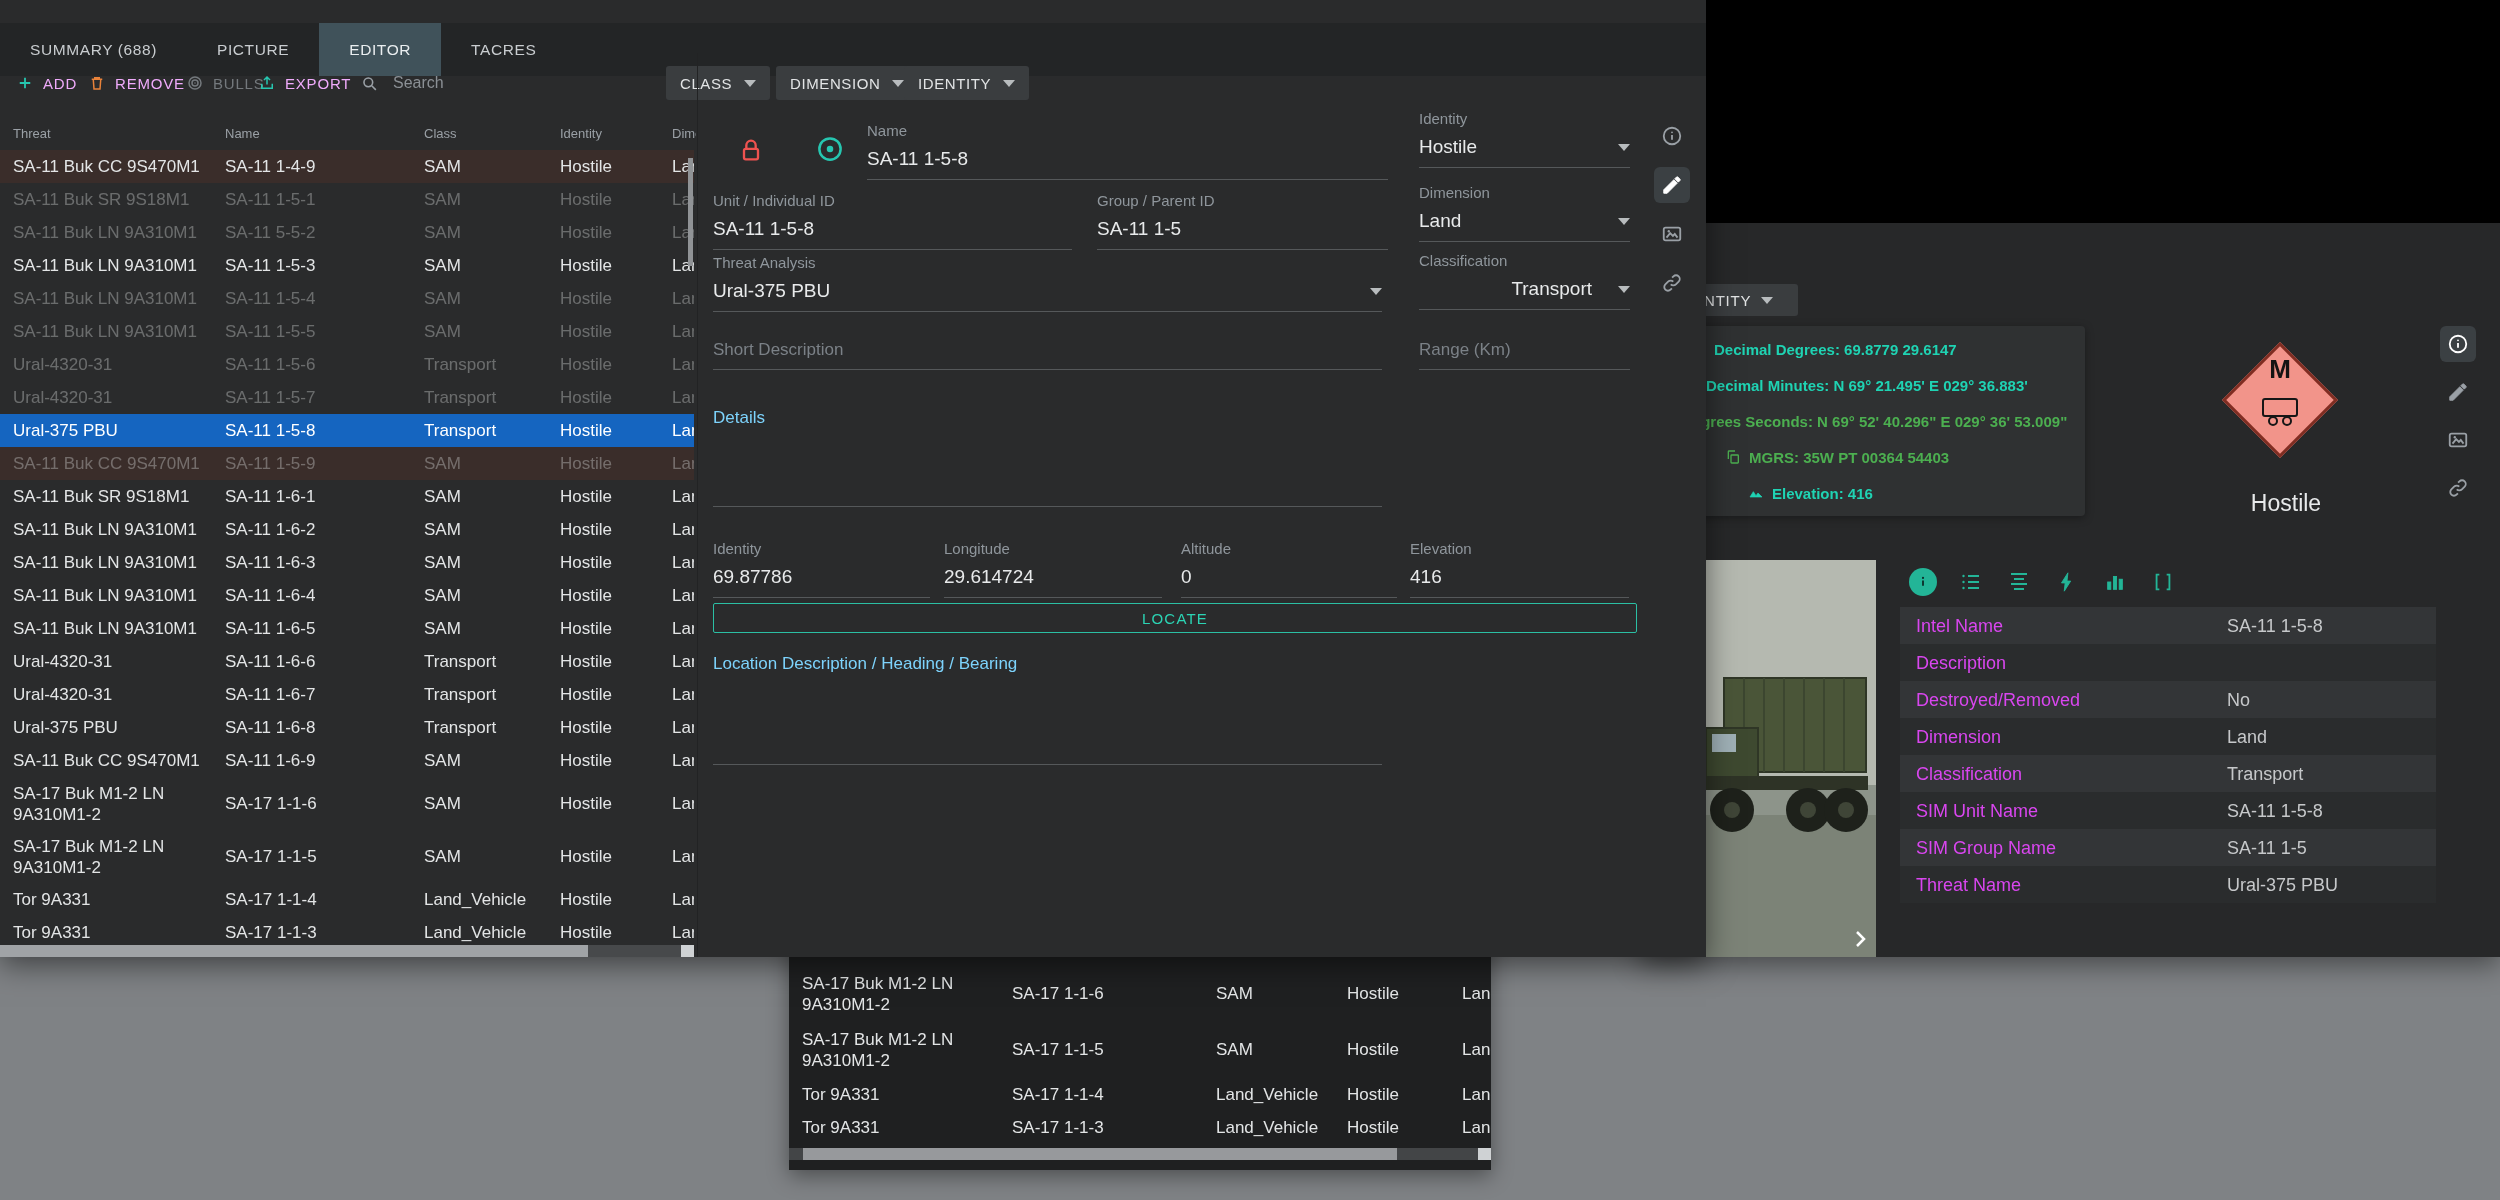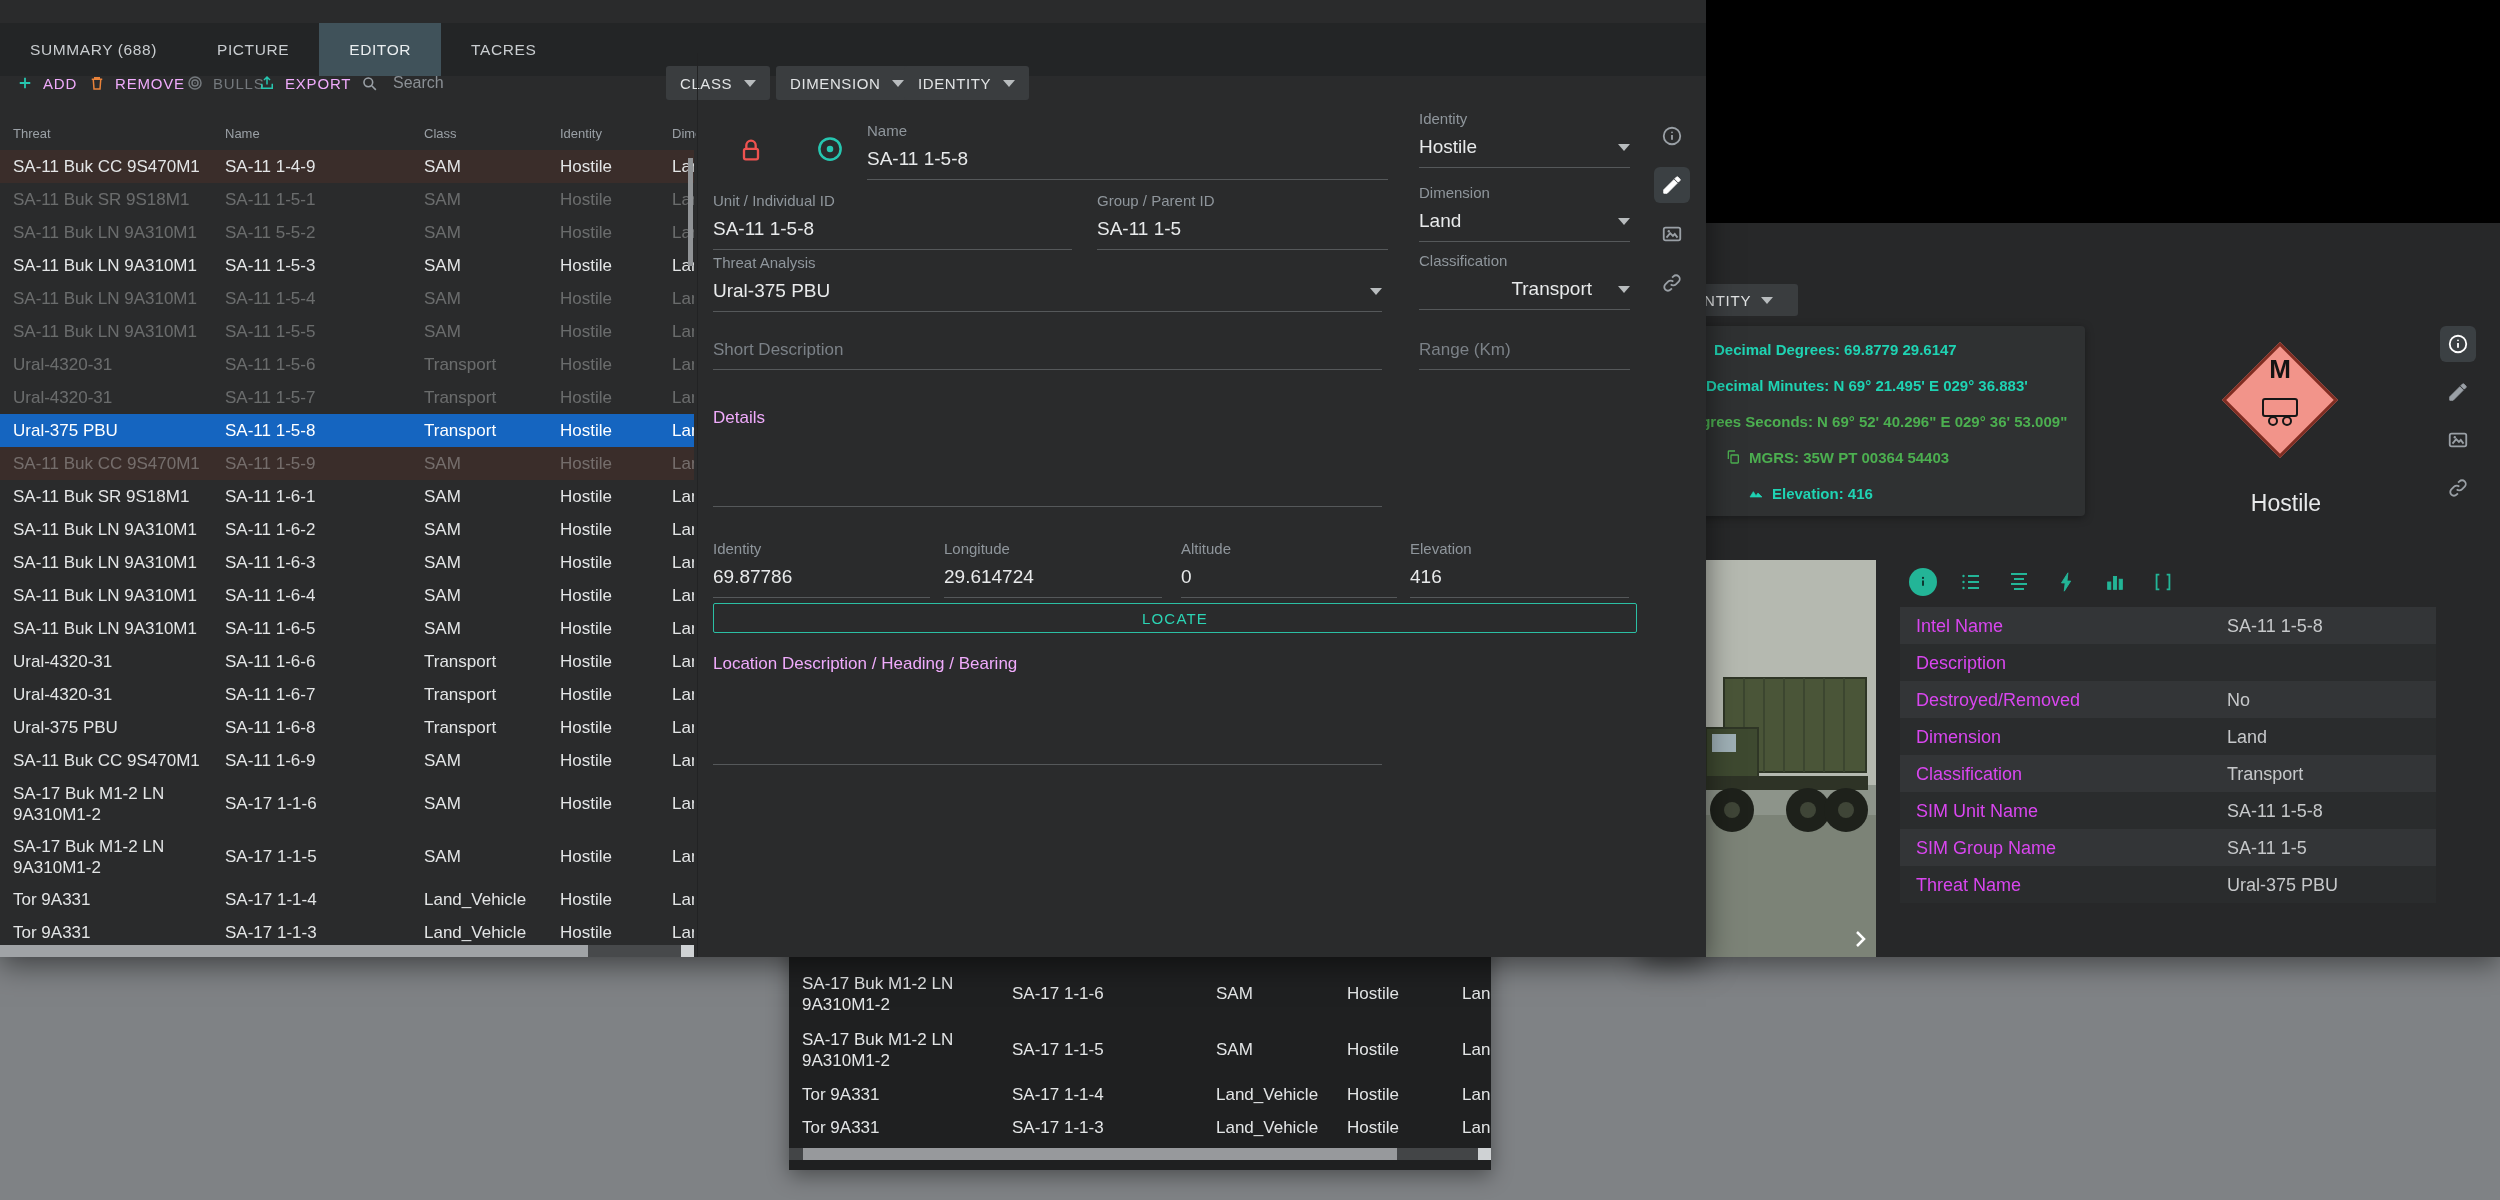--- a/index.html
+++ b/index.html
@@ -128,21 +128,21 @@
   
   .field { position: absolute; }
   .flabel { font-size: 15px; color: #8f969c; margin-bottom: 5px; white-space: nowrap; }
   .fvalue { font-size: 19px; color: #e8eaeb; padding: 4px 0 9px; border-bottom: 1px solid #55585a; min-height: 36px; }
   input.fvalue { background: transparent; border: none; border-bottom: 1px solid #55585a; outline: none;
                  width: 100%; display: block; }
   input.fvalue::placeholder { color: #7b8187; font-size: 17px; }
   .select-value { display: flex; align-items: center; justify-content: space-between; cursor: pointer; }
   .select-value.right { justify-content: flex-end; gap: 26px; }
   .bigarea { border-bottom: 1px solid #55585a; }
-  .bigarea .ph { font-size: 17px; color: #f0abfc; padding-top: 6px; }
+  .bigarea .ph { font-size: 17px; color: #7dd3fc; padding-top: 6px; }
   .locate-btn { position: absolute; left: 713px; top: 603px; width: 924px; height: 30px;
                 background: transparent; border: 1px solid #2bbfa4; border-radius: 2px; color: #2bd4b4;
                 font-size: 15px; letter-spacing: 1.2px; cursor: pointer; }
   .form-top-icon { position: absolute; cursor: pointer; }
 
   .fw-strip { position: absolute; left: 1654px; top: 118px; width: 48px; }
   .fw-strip .strip-icon { margin: 0 0 13px 0; }
 </style>
 </head>
 <body>

